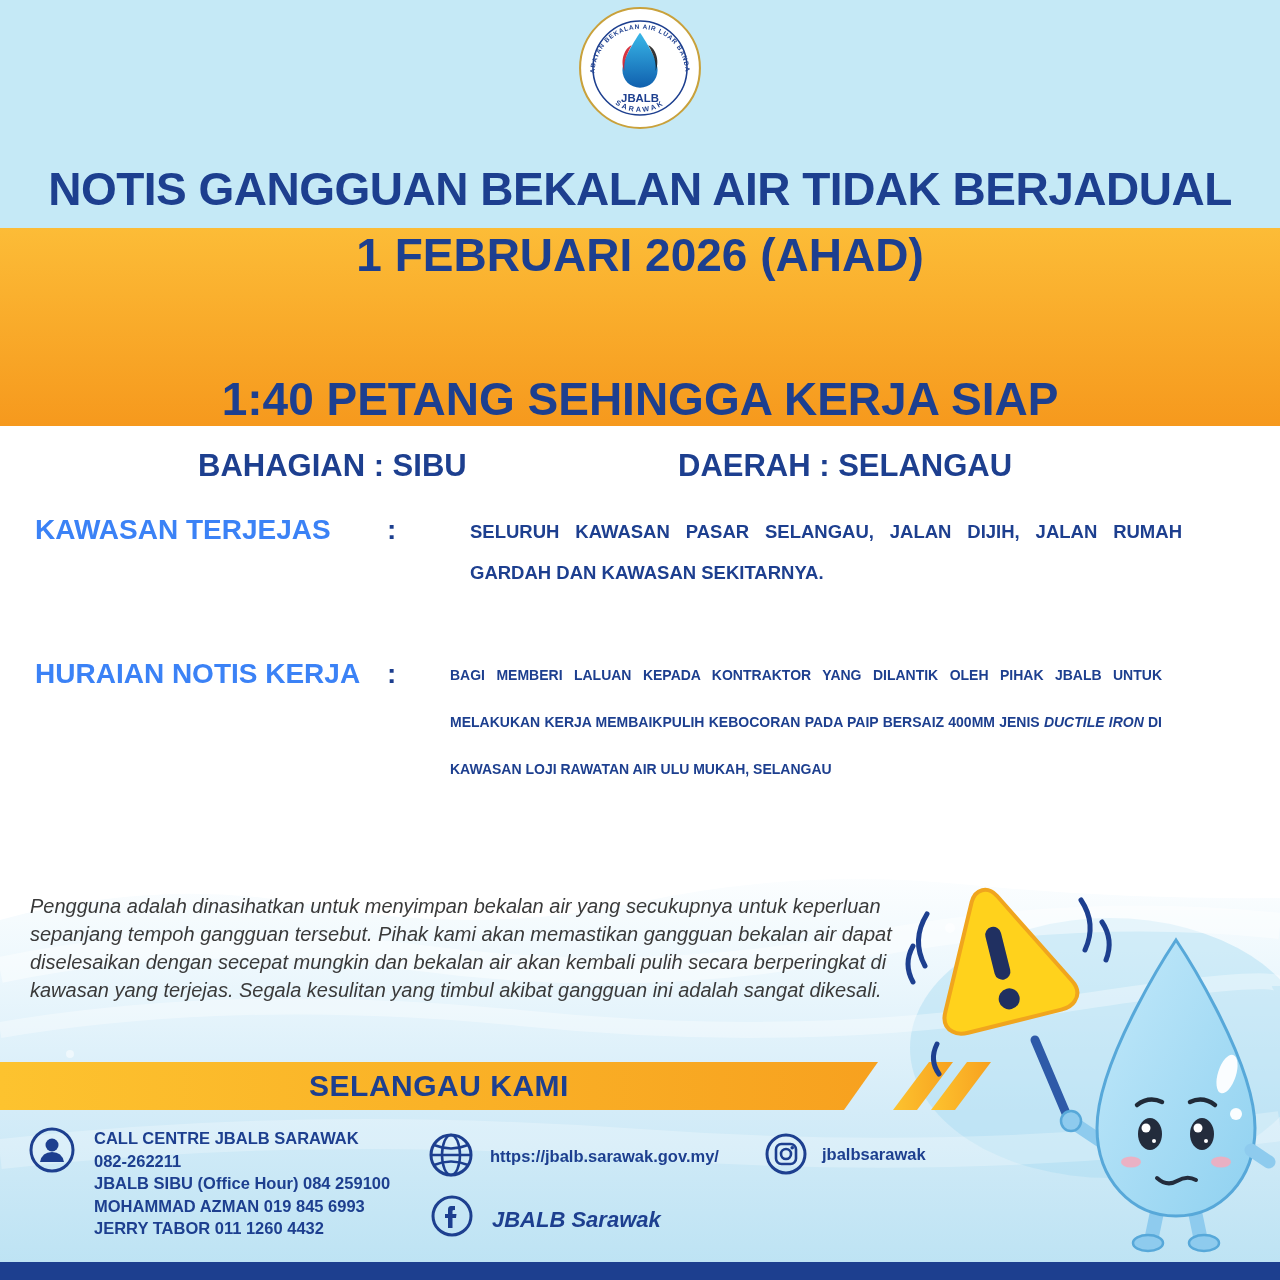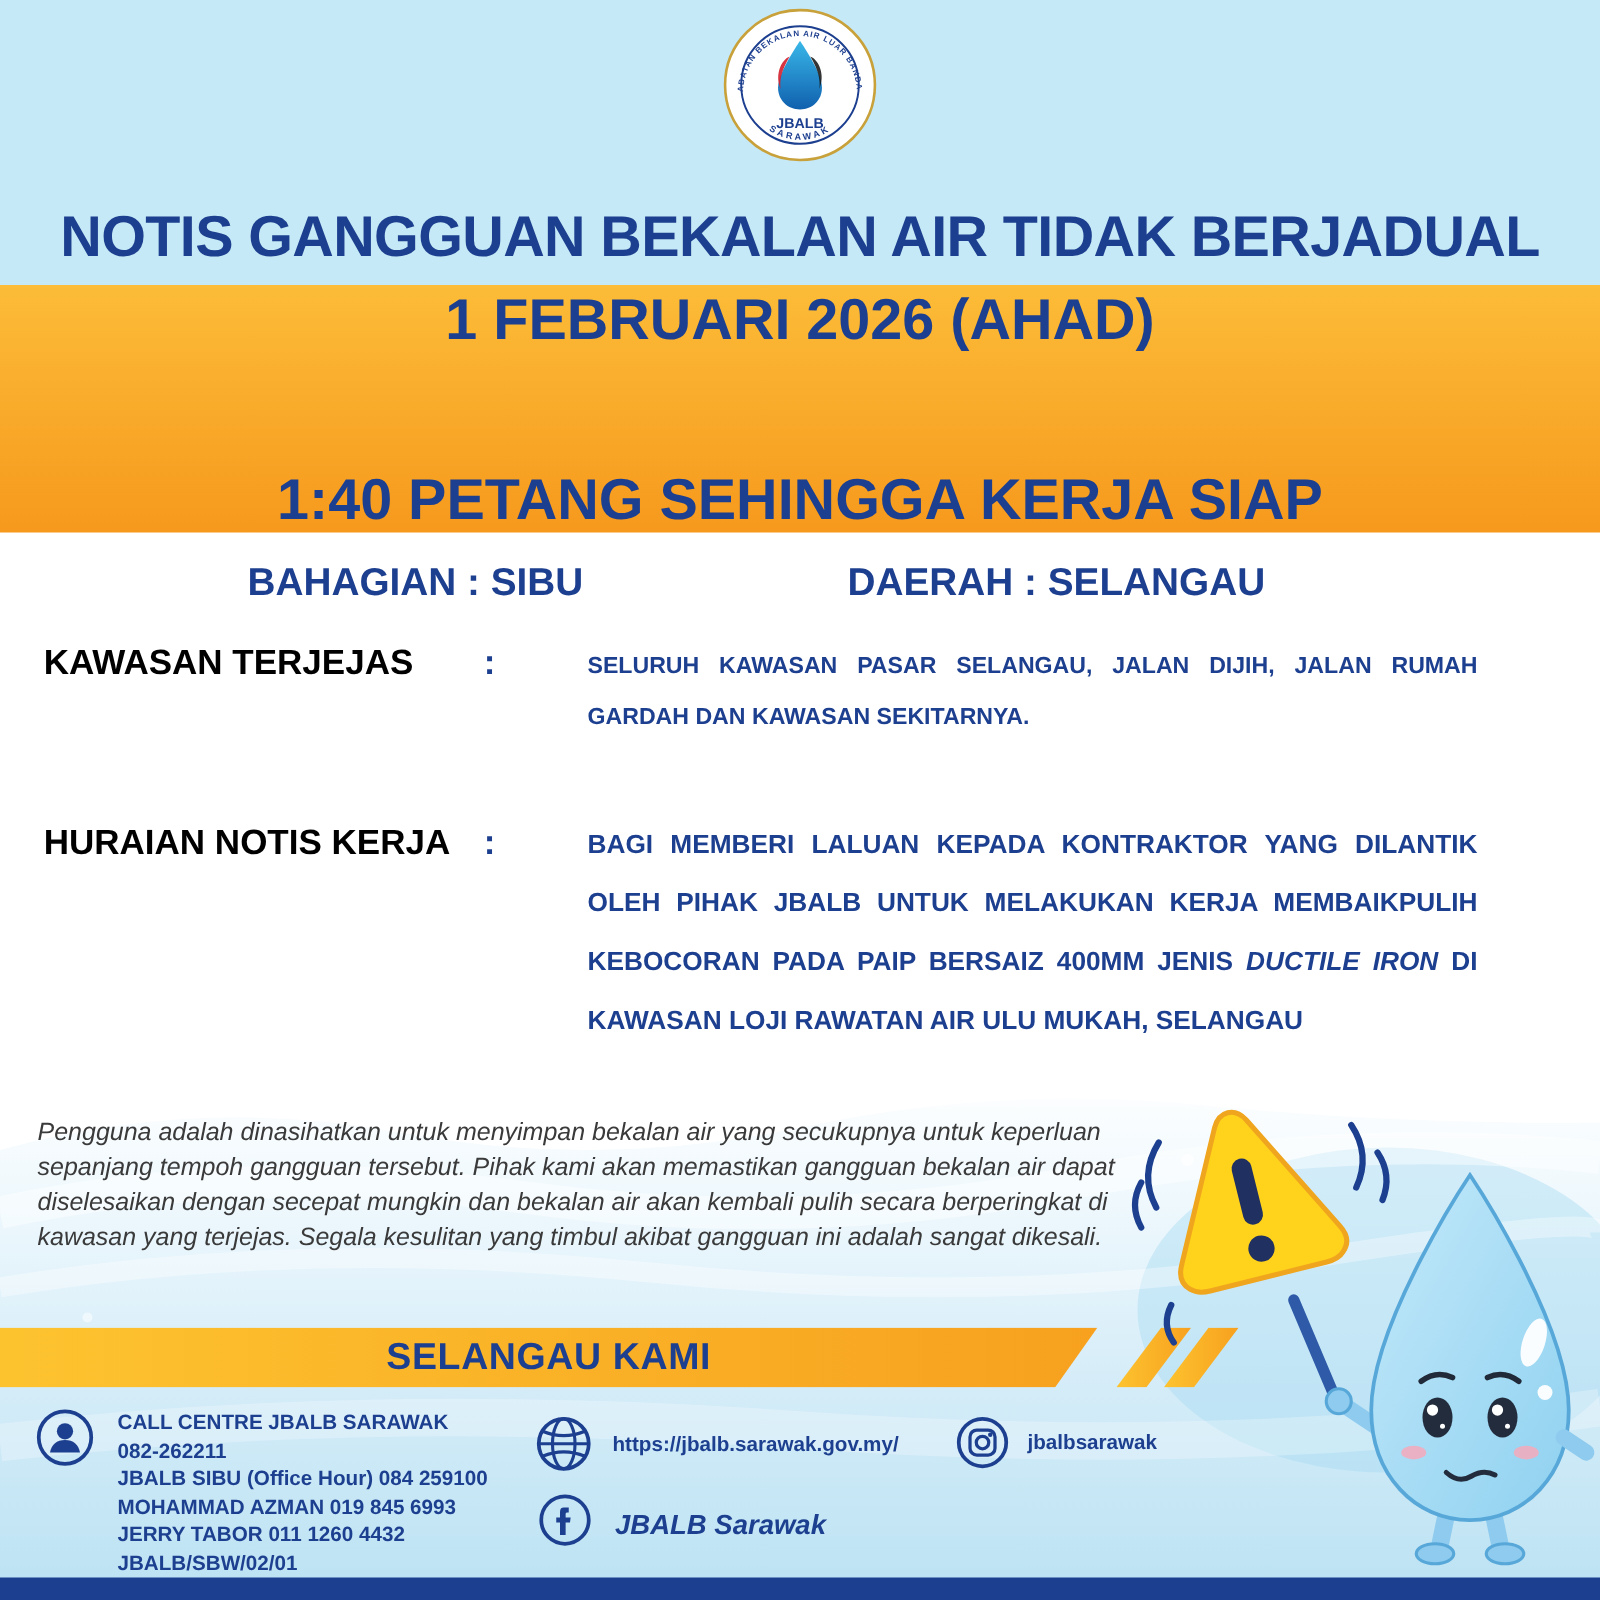--- a/index.html
+++ b/index.html
@@ -20,34 +20,34 @@
   .band{
     left:0;top:228px;width:1280px;height:198px;
     background:linear-gradient(180deg,#fcbc37 0%,#f6991d 100%);
     display:flex;flex-direction:column;align-items:center;justify-content:space-between;gap:16px;
   }
   .band-line{font-size:46px;font-weight:bold;color:#1d3f8f;white-space:nowrap;}
   
   .bahagian{left:198px;top:448px;font-size:31px;font-weight:bold;color:#1d3f8f;white-space:nowrap;}
   .daerah{left:678px;top:448px;font-size:31px;font-weight:bold;color:#1d3f8f;white-space:nowrap;}
   
-  .row-label{font-size:28px;font-weight:bold;color:#000000;white-space:nowrap;}
+  .row-label{font-size:28px;font-weight:bold;color:#3b82f6;white-space:nowrap;}
   .row-colon{font-size:28px;font-weight:bold;color:#1d3f8f;}
   .lbl-kawasan{left:35px;top:514px;}
   .colon1{left:387px;top:514px;}
   .kawasan-text{
     left:470px;top:511px;width:712px;
     font-size:18.5px;font-weight:bold;color:#1d3f8f;line-height:41px;
     text-align:justify;
   }
   .lbl-huraian{left:35px;top:658px;}
   .colon2{left:387px;top:658px;}
   .huraian-text{
-    left:470px;top:652px;width:712px;
-    font-size:21px;font-weight:bold;color:#1d3f8f;line-height:47px;
+    left:450px;top:652px;width:712px;
+    font-size:14px;font-weight:bold;color:#1d3f8f;line-height:47px;
     text-align:justify;
   }
   .huraian-text .it{font-style:italic;}
   
   .water-bg{left:0;top:858px;width:1280px;height:422px;}
   .advisory{
     left:30px;top:892px;width:905px;
     font-size:20px;font-style:italic;color:#3a3a3a;line-height:28px;
   }
   .banner{
@@ -164,21 +164,20 @@
     <circle cx="24" cy="24" r="21" fill="none" stroke="#1d3f8f" stroke-width="3"></circle>
     <circle cx="24" cy="19" r="6.5" fill="#1d3f8f"></circle>
     <path d="M12 36 q2 -10 12 -10 q10 0 12 10 z" fill="#1d3f8f"></path>
   </svg>
   <div class="abs phone-block contact-text">
     <div>CALL CENTRE JBALB SARAWAK</div>
     <div>082-262211</div>
     <div>JBALB SIBU (Office Hour) 084 259100</div>
     <div>MOHAMMAD AZMAN 019 845 6993</div>
     <div>JERRY TABOR 011 1260 4432</div>
-    <div>JBALB/SBW/02/01</div>
   </div>
 
   <svg class="abs icon-globe" viewBox="0 0 46 46">
     <circle cx="23" cy="23" r="20" fill="none" stroke="#1d3f8f" stroke-width="3"></circle>
     <ellipse cx="23" cy="23" rx="9" ry="20" fill="none" stroke="#1d3f8f" stroke-width="2.5"></ellipse>
     <line x1="3" y1="23" x2="43" y2="23" stroke="#1d3f8f" stroke-width="2.5"></line>
     <path d="M6 13 q17 7 34 0" fill="none" stroke="#1d3f8f" stroke-width="2.5"></path>
     <path d="M6 33 q17 -7 34 0" fill="none" stroke="#1d3f8f" stroke-width="2.5"></path>
   </svg>
   <div class="abs website contact-text">https://jbalb.sarawak.gov.my/</div>

